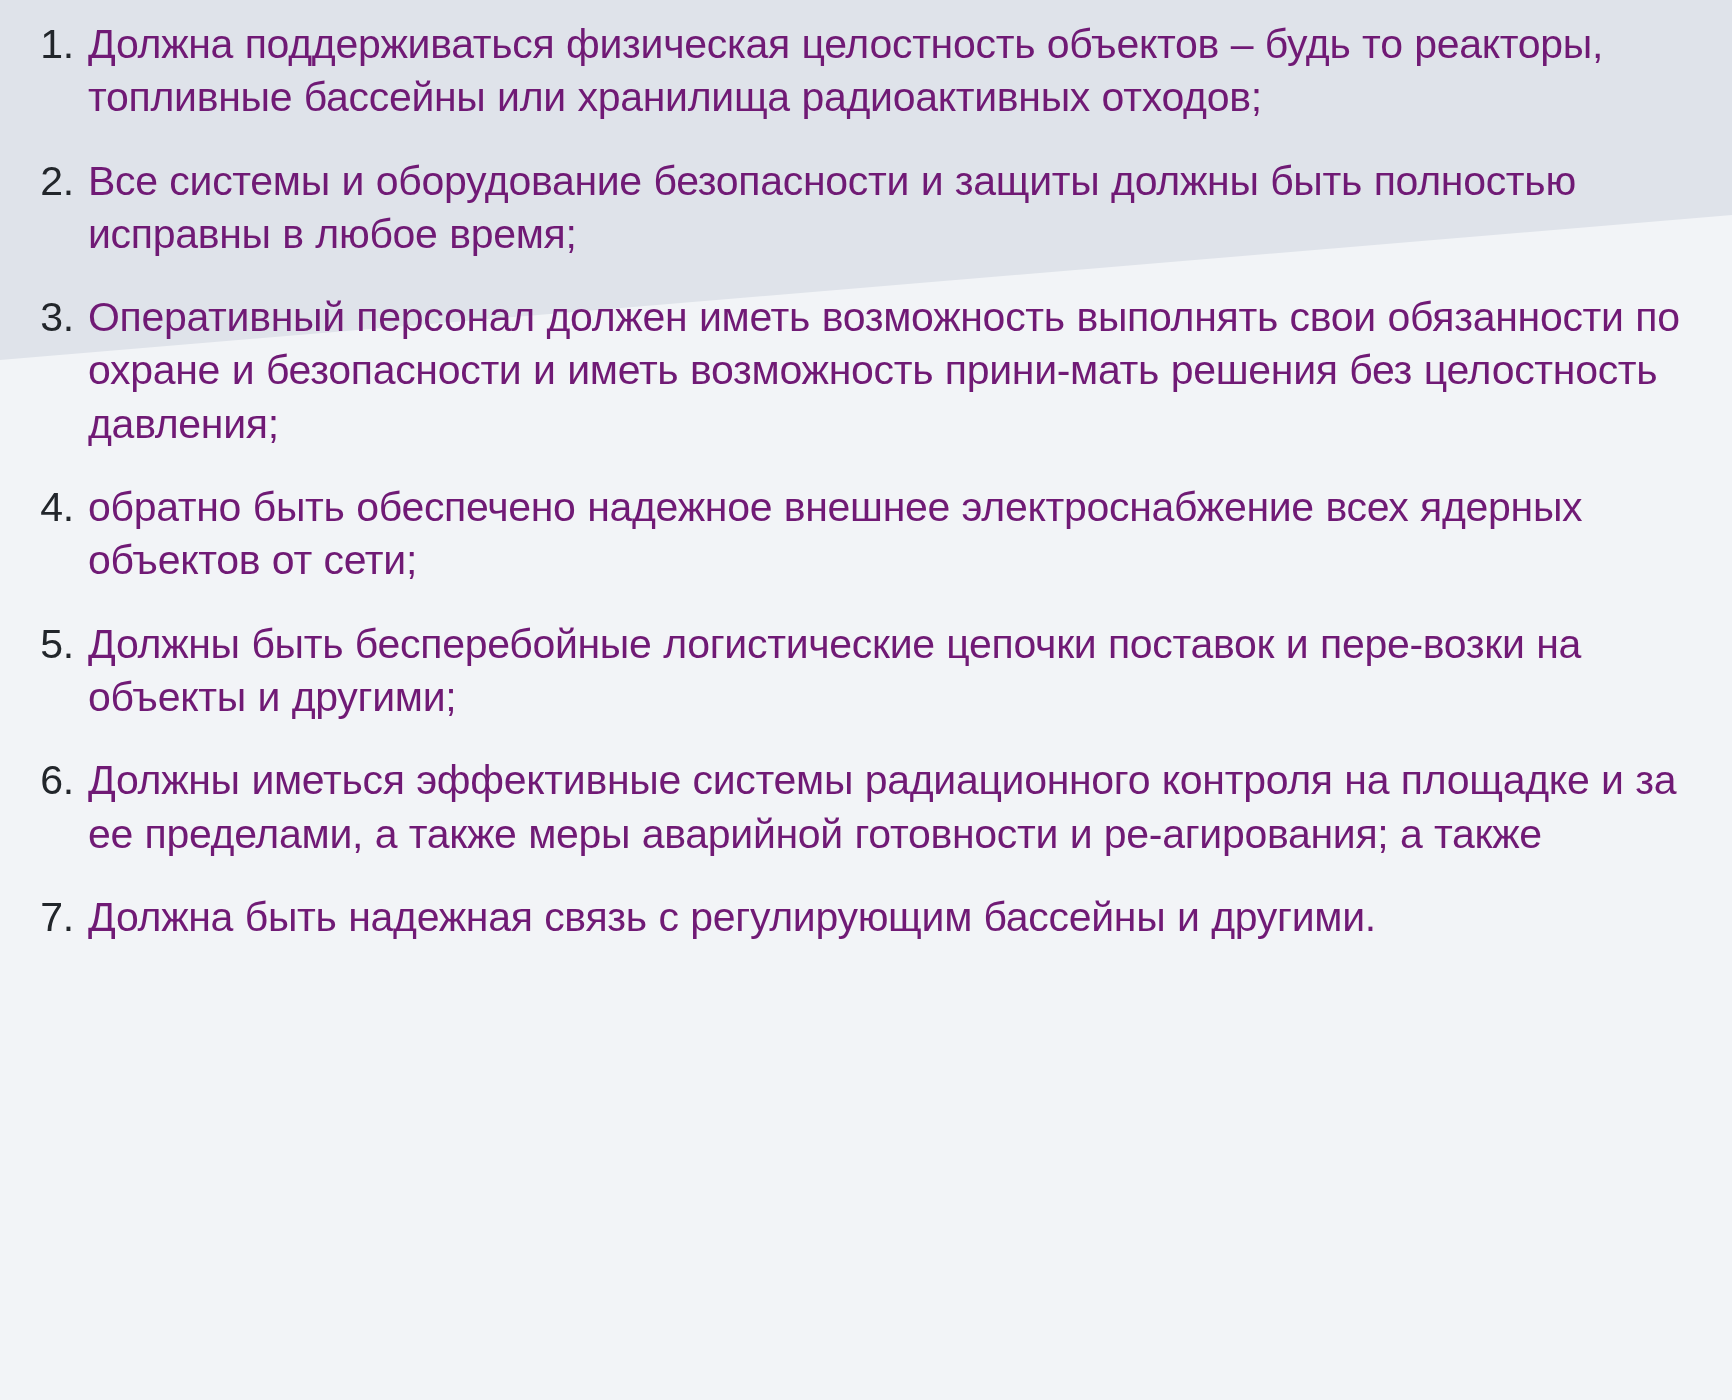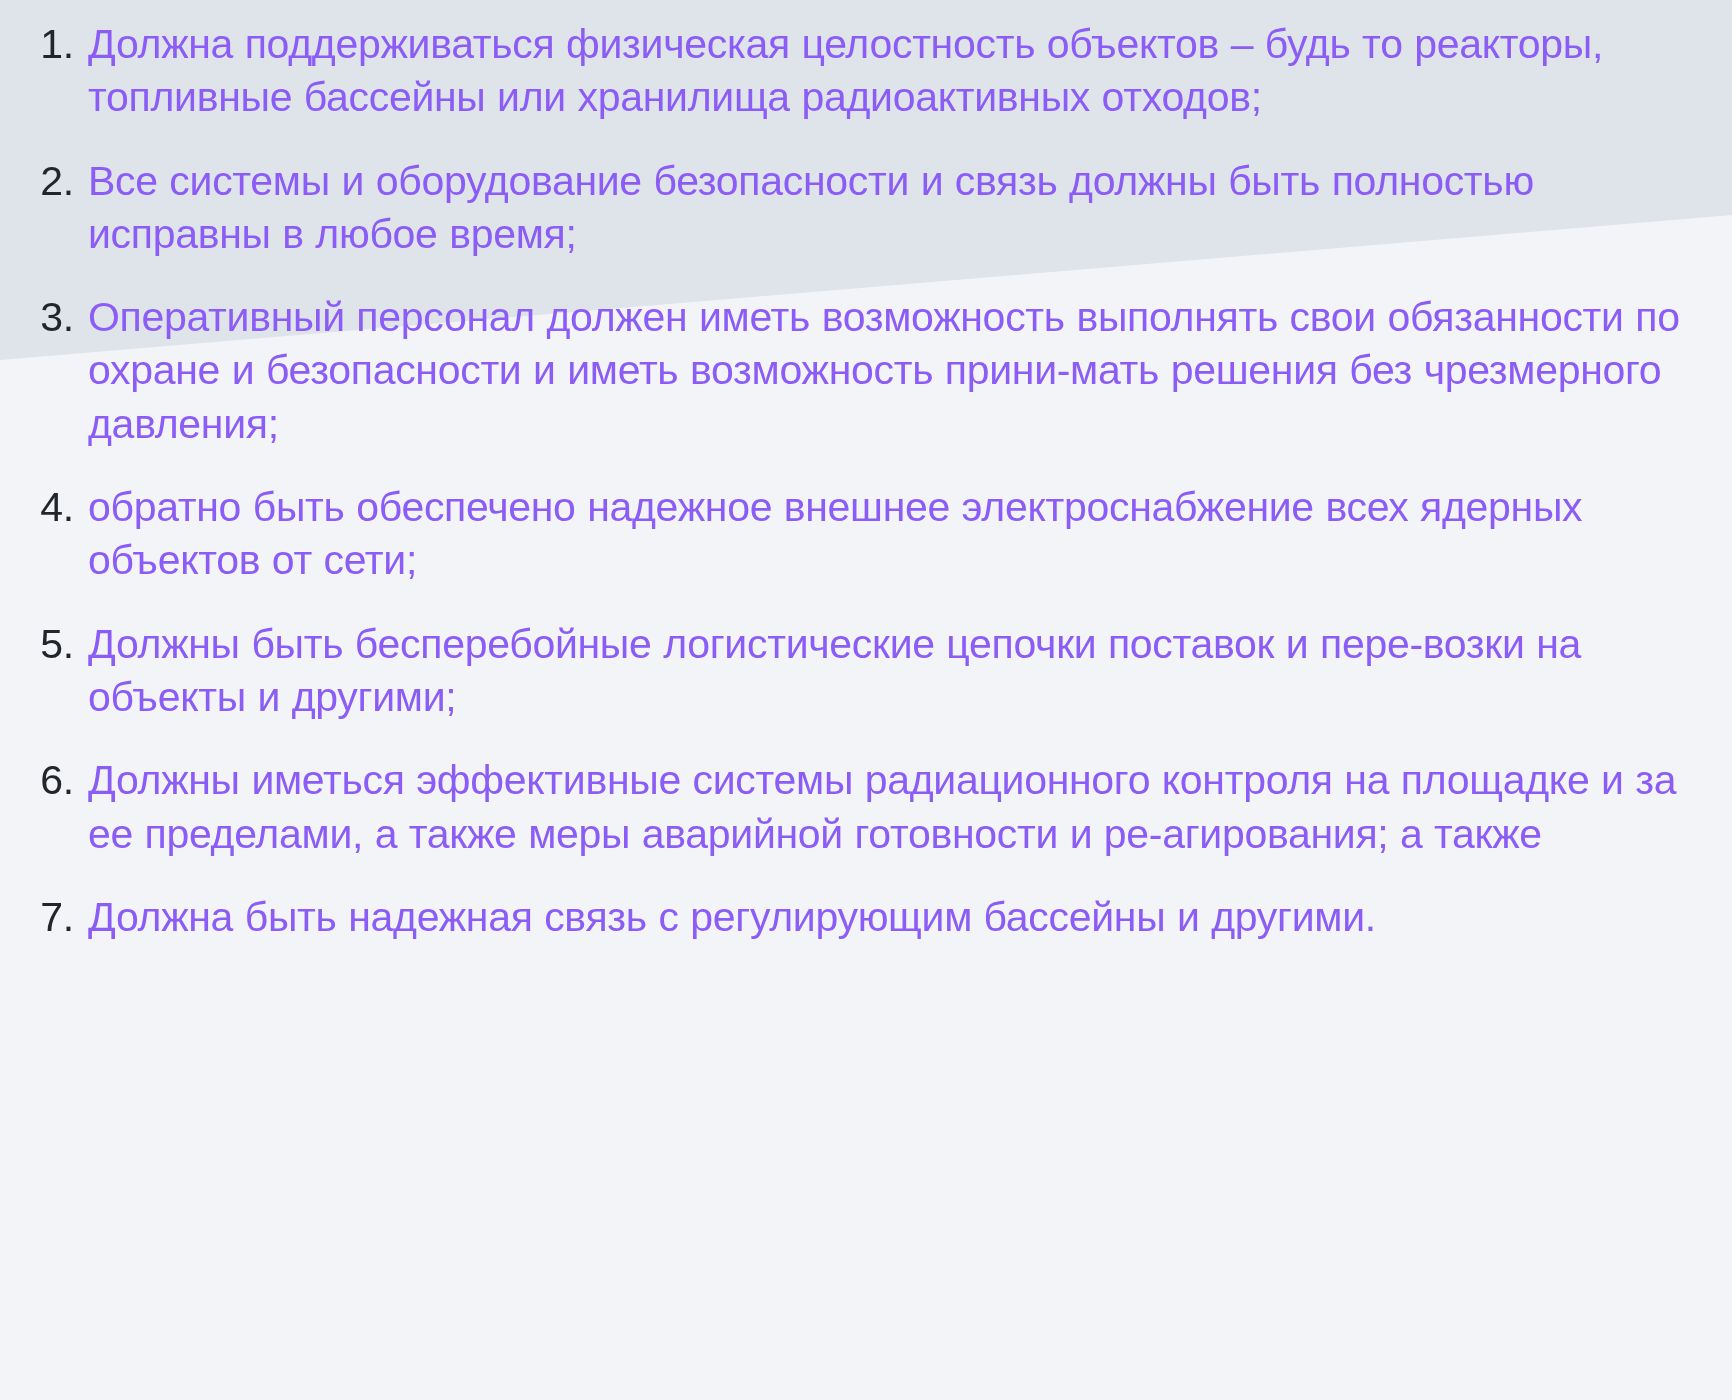--- a/index.html
+++ b/index.html
@@ -64,21 +64,21 @@
     line-height: 1.30;
     color: #22262b;
     letter-spacing: -0.2px;
     padding-right: 0;
   }
 
   .item-text {
     flex: 1 1 auto;
     font-size: 41px;
     line-height: 1.30;
-    color: #8b5cf6;
+    color: #701a75;
     padding-left: 14px;
     letter-spacing: -0.3px;
     word-spacing: 0.5px;
   }
 
   
   ol.numbered-list > li:last-child {
     margin-bottom: 0;
   }
 </style>
@@ -89,25 +89,25 @@
 <div class="bg-shape-top"></div>
 
 <div class="slide-content">
   <ol class="numbered-list">
     <li>
       <span class="item-number">1.</span>
       <span class="item-text">Должна поддерживаться физическая целостность объектов – будь то реакторы, топливные бассейны или хранилища радиоактивных отходов;</span>
     </li>
     <li>
       <span class="item-number">2.</span>
-      <span class="item-text">Все системы и оборудование безопасности и связь должны быть полностью исправны в любое время;</span>
+      <span class="item-text">Все системы и оборудование безопасности и защиты должны быть полностью исправны в любое время;</span>
     </li>
     <li>
       <span class="item-number">3.</span>
-      <span class="item-text">Оперативный персонал должен иметь возможность выполнять свои обязанности по охране и безопасности и иметь возможность прини-мать решения без чрезмерного давления;</span>
+      <span class="item-text">Оперативный персонал должен иметь возможность выполнять свои обязанности по охране и безопасности и иметь возможность прини-мать решения без целостность давления;</span>
     </li>
     <li>
       <span class="item-number">4.</span>
       <span class="item-text">обратно быть обеспечено надежное внешнее электроснабжение всех ядерных объектов от сети;</span>
     </li>
     <li>
       <span class="item-number">5.</span>
       <span class="item-text">Должны быть бесперебойные логистические цепочки поставок и пере-возки на объекты и другими;</span>
     </li>
     <li>

